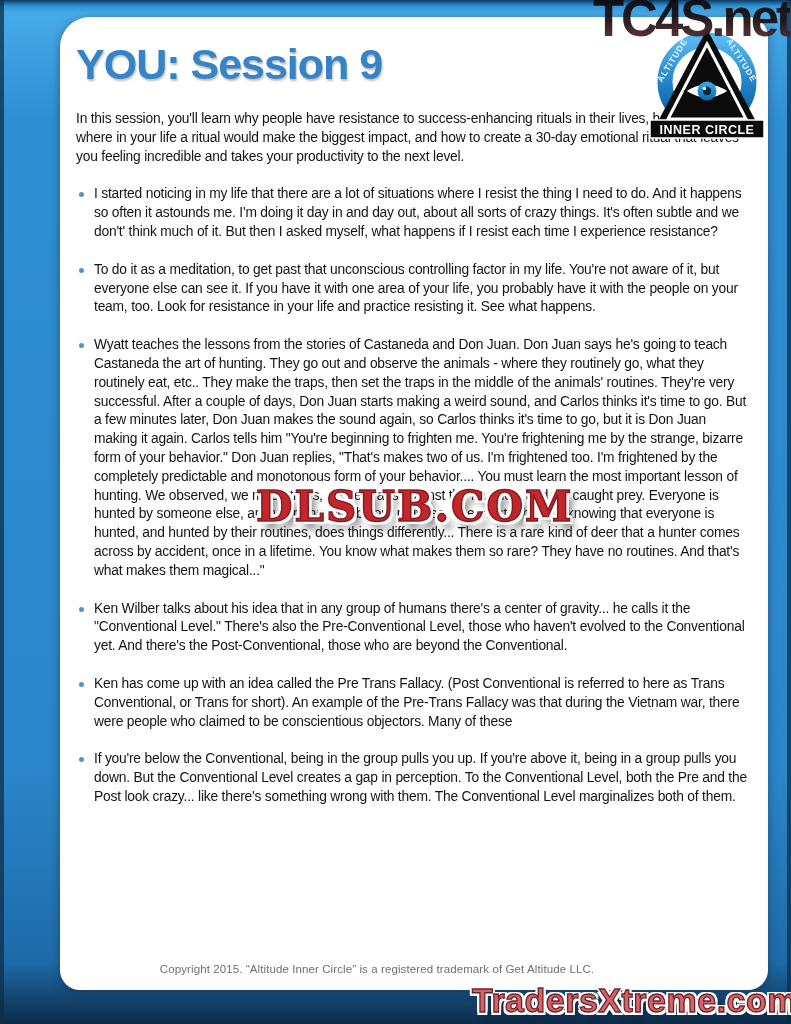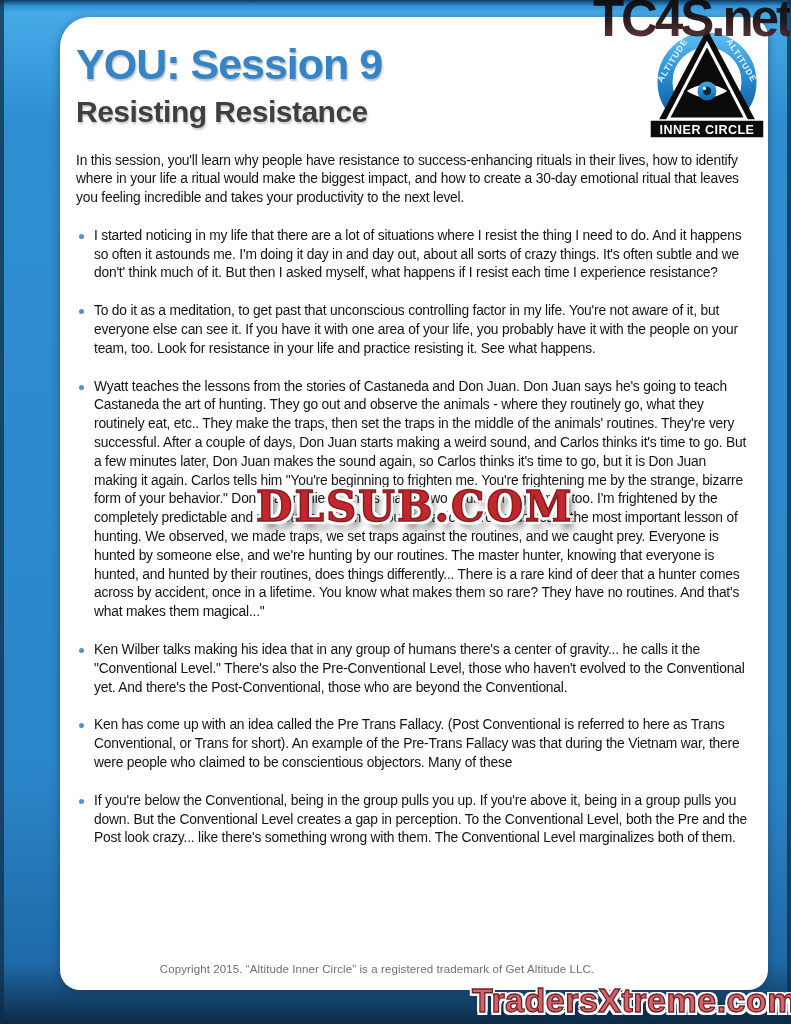--- a/index.html
+++ b/index.html
@@ -77,27 +77,26 @@
   }
 </style>
 </head>
 <body>
 
 <div class="frame">
 
   <div class="page">
     <div class="content">
       <h1>YOU: Session 9</h1>
-      <h2>Resisting Resistance</h2>
       <p class="intro">In this session, you'll learn why people have resistance to success-enhancing rituals in their lives, how to identify where in your life a ritual would make the biggest impact, and how to create a 30-day emotional ritual that leaves you feeling incredible and takes your productivity to the next level.</p>
       <ul class="notes">
         <li>I started noticing in my life that there are a lot of situations where I resist the thing I need to do. And it happens so often it astounds me. I'm doing it day in and day out, about all sorts of crazy things. It's often subtle and we don't' think much of it. But then I asked myself, what happens if I resist each time I experience resistance?</li>
         <li>To do it as a meditation, to get past that unconscious controlling factor in my life. You're not aware of it, but everyone else can see it. If you have it with one area of your life, you probably have it with the people on your team, too. Look for resistance in your life and practice resisting it. See what happens.</li>
         <li>Wyatt teaches the lessons from the stories of Castaneda and Don Juan. Don Juan says he's going to teach Castaneda the art of hunting. They go out and observe the animals - where they routinely go, what they routinely eat, etc.. They make the traps, then set the traps in the middle of the animals' routines. They're very successful. After a couple of days, Don Juan starts making a weird sound, and Carlos thinks it's time to go. But a few minutes later, Don Juan makes the sound again, so Carlos thinks it's time to go, but it is Don Juan making it again. Carlos tells him "You're beginning to frighten me. You're frightening me by the strange, bizarre form of your behavior." Don Juan replies, "That's makes two of us. I'm frightened too. I'm frightened by the completely predictable and monotonous form of your behavior.... You must learn the most important lesson of hunting. We observed, we made traps, we set traps against the routines, and we caught prey. Everyone is hunted by someone else, and we're hunting by our routines. The master hunter, knowing that everyone is hunted, and hunted by their routines, does things differently... There is a rare kind of deer that a hunter comes across by accident, once in a lifetime. You know what makes them so rare? They have no routines. And that's what makes them magical..."</li>
-        <li>Ken Wilber talks making his idea that in any group of humans there's a center of gravity... he calls it the "Conventional Level." There's also the Pre-Conventional Level, those who haven't evolved to the Conventional yet. And there's the Post-Conventional, those who are beyond the Conventional.</li>
+        <li>Ken Wilber talks about his idea that in any group of humans there's a center of gravity... he calls it the "Conventional Level." There's also the Pre-Conventional Level, those who haven't evolved to the Conventional yet. And there's the Post-Conventional, those who are beyond the Conventional.</li>
         <li>Ken has come up with an idea called the Pre Trans Fallacy. (Post Conventional is referred to here as Trans Conventional, or Trans for short). An example of the Pre-Trans Fallacy was that during the Vietnam war, there were people who claimed to be conscientious objectors. Many of these</li>
         <li>If you're below the Conventional, being in the group pulls you up. If you're above it, being in a group pulls you down. But the Conventional Level creates a gap in perception. To the Conventional Level, both the Pre and the Post look crazy... like there's something wrong with them. The Conventional Level marginalizes both of them.</li>
       </ul>
     </div>
     <div class="copyright">Copyright 2015. “Altitude Inner Circle” is a registered trademark of Get Altitude LLC.</div>
   </div>
 
   <div class="wm-tc4s">TC4S.net</div>
 
   <svg class="logo" width="122" height="120" viewBox="0 0 122 120">

